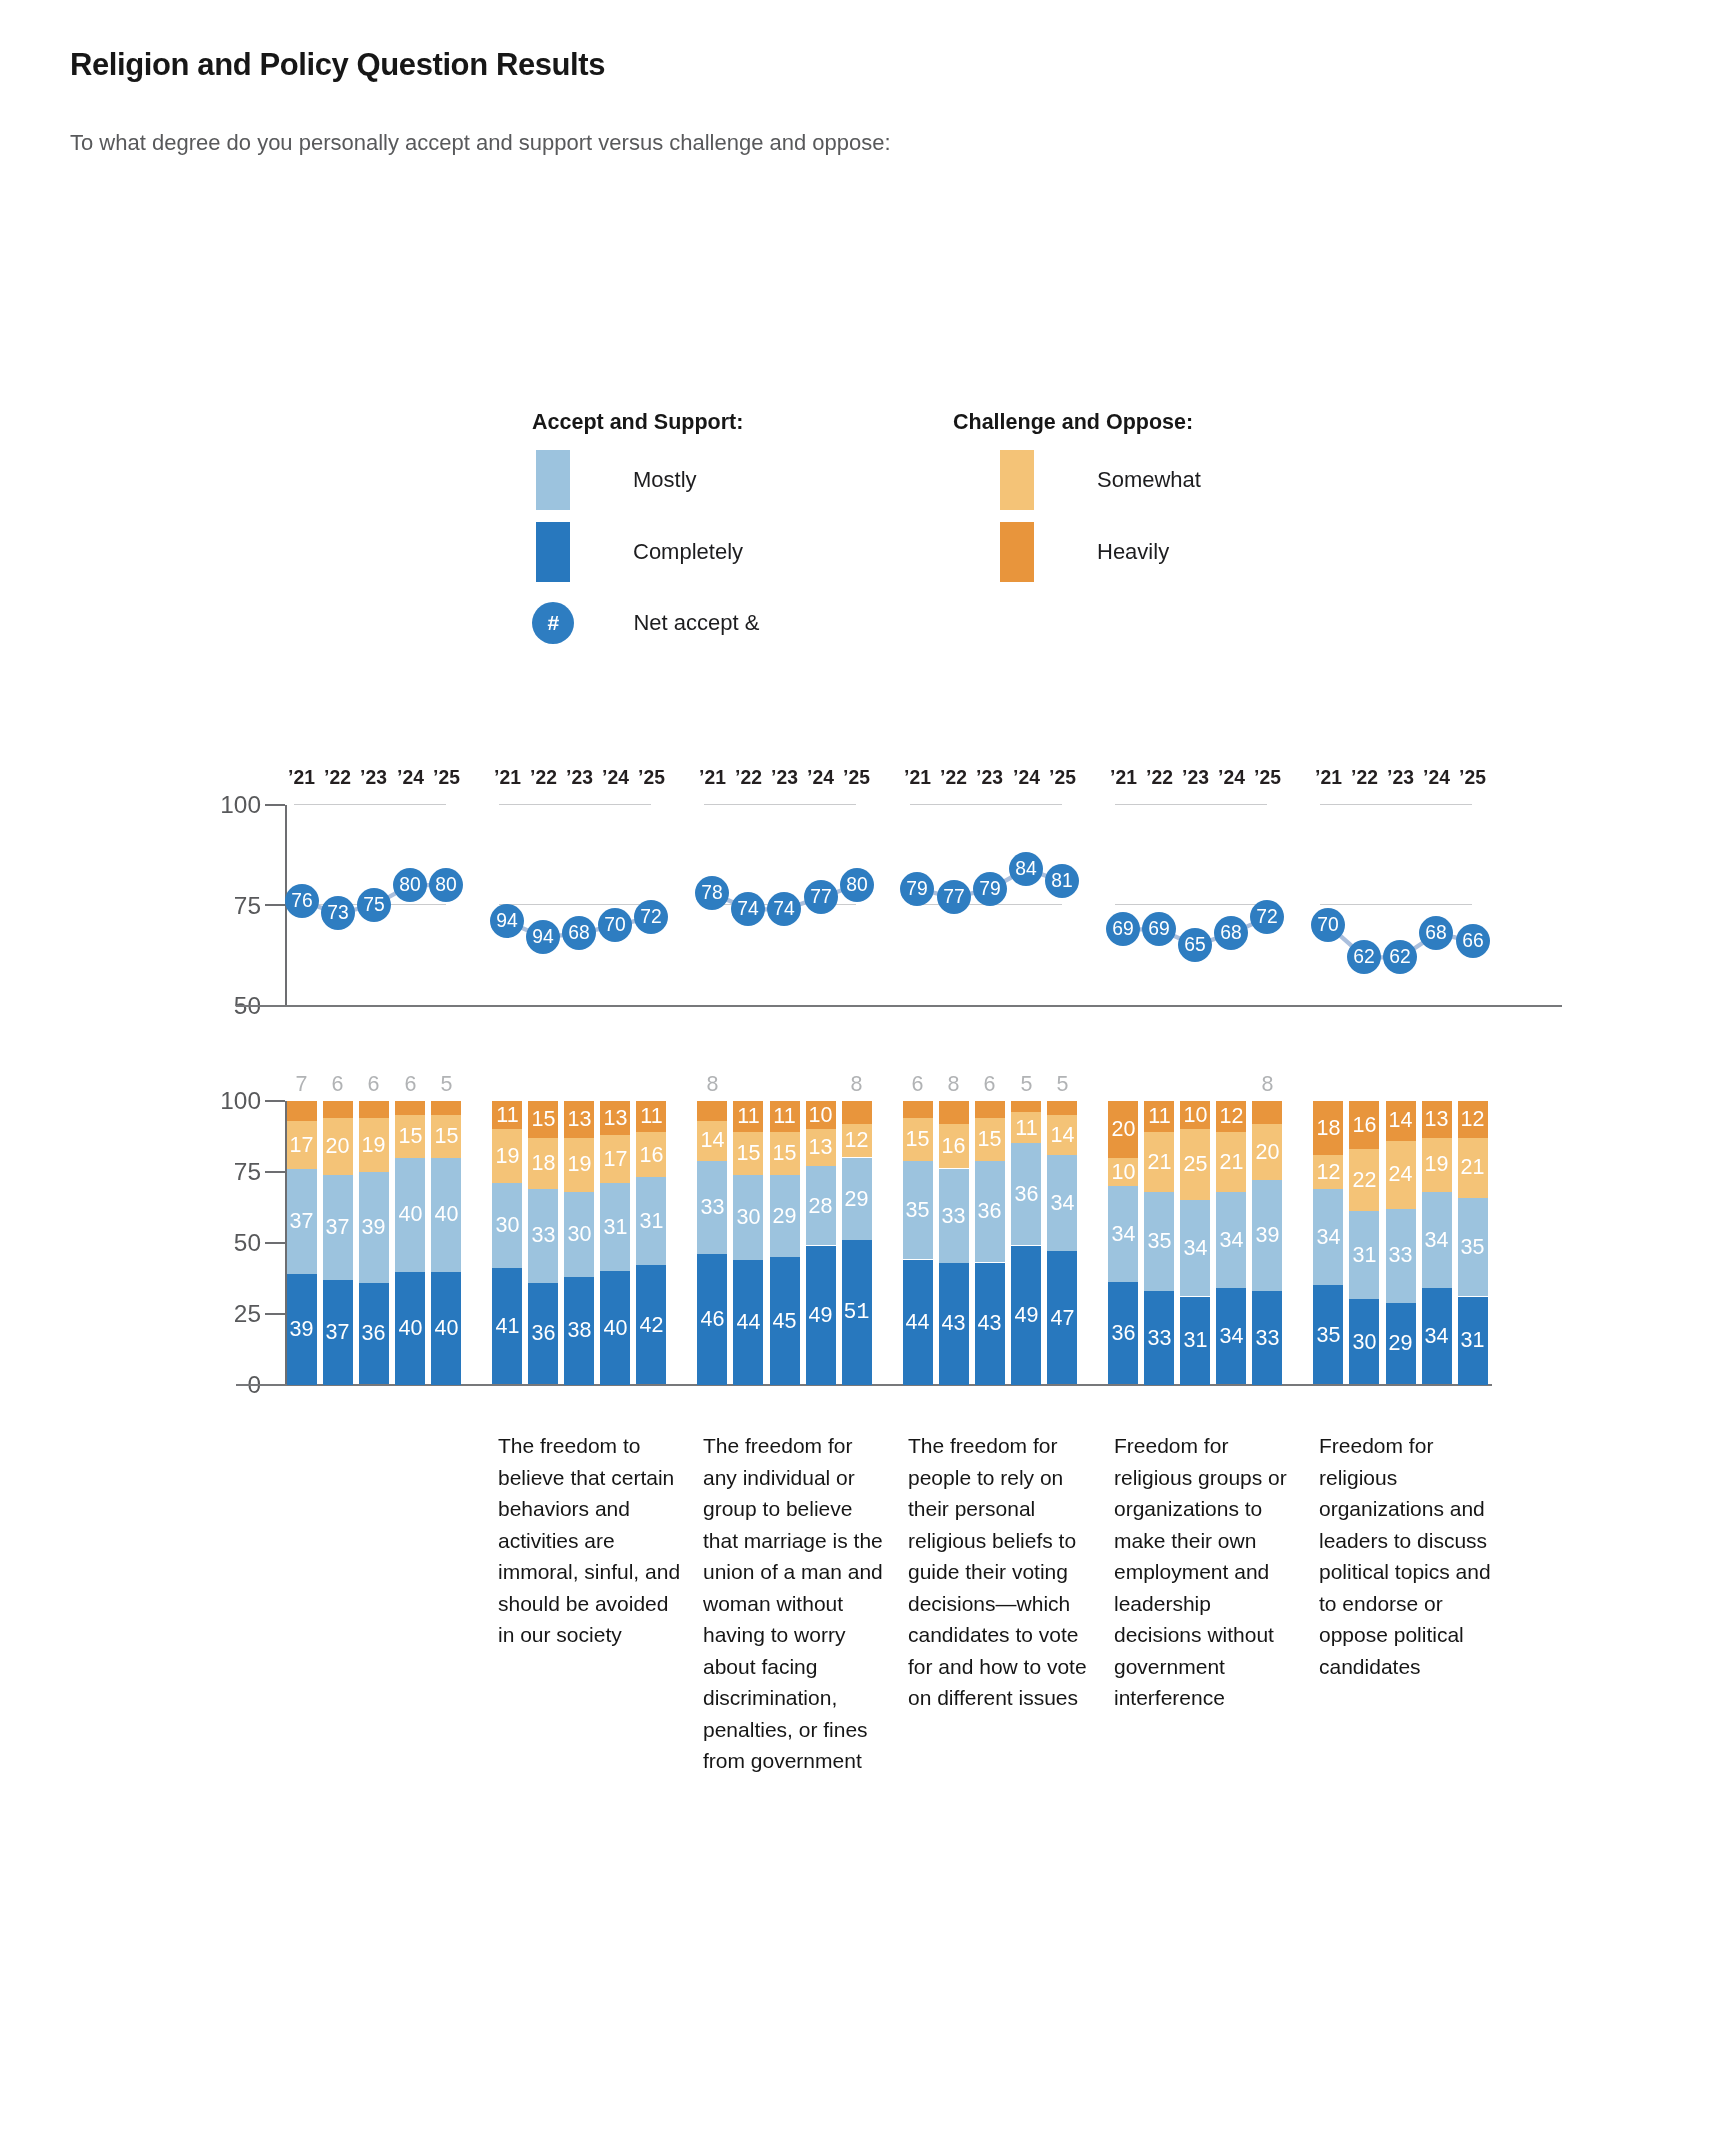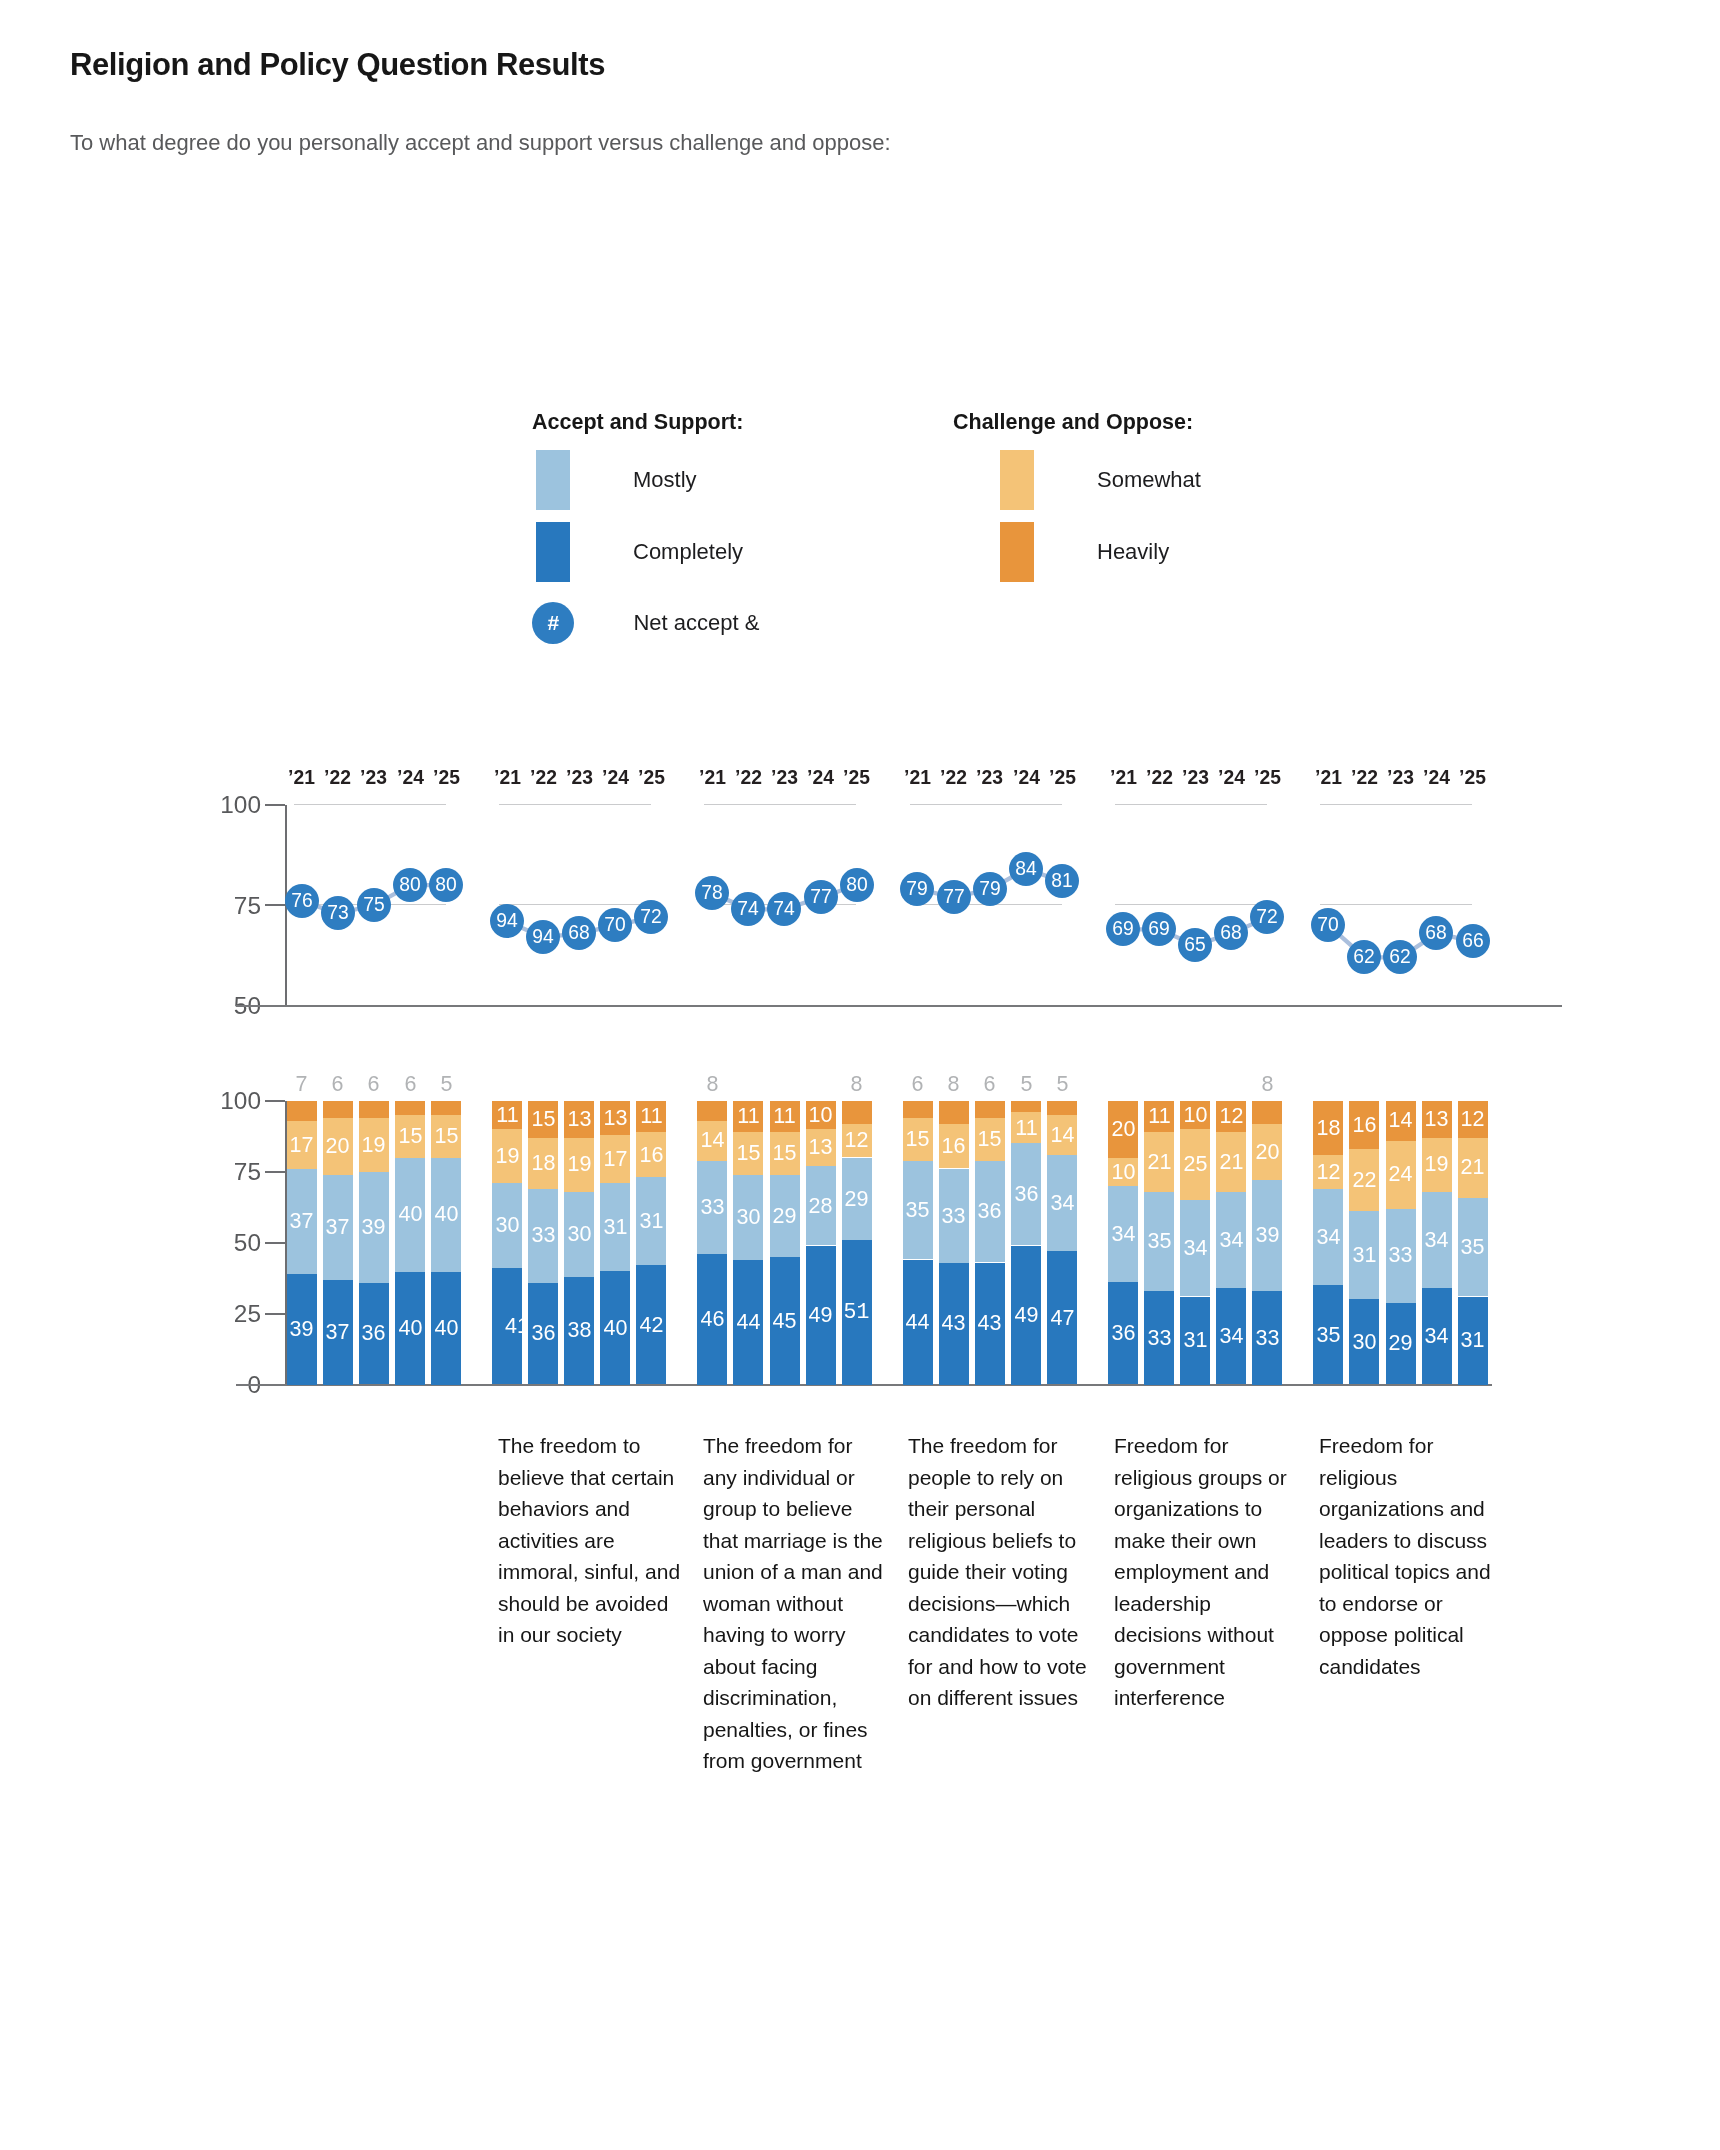--- a/index.html
+++ b/index.html
@@ -207,21 +207,21 @@
       <div class="bar-seg" style="left: 431px; top: 1115px; width: 30px; height: 43px; background: rgb(244, 195, 119);"></div>
       <div class="bar-seg" style="left: 431px; top: 1101px; width: 30px; height: 14px; background: rgb(232, 149, 60);"></div>
       <div class="seg-label" style="left: 425px; top: 1316px;">40</div>
       <div class="seg-label" style="left: 425px; top: 1202px;">40</div>
       <div class="seg-label" style="left: 425px; top: 1124px;">15</div>
       <div class="outside-label" style="left: 425px; top: 1072px; color: rgb(177, 179, 181);">5</div>
       <div class="bar-seg" style="left: 492px; top: 1268px; width: 30px; height: 116px; background: rgb(40, 120, 190);"></div>
       <div class="bar-seg" style="left: 492px; top: 1183px; width: 30px; height: 85px; background: rgb(156, 195, 222);"></div>
       <div class="bar-seg" style="left: 492px; top: 1129px; width: 30px; height: 54px; background: rgb(244, 195, 119);"></div>
       <div class="bar-seg" style="left: 492px; top: 1101px; width: 30px; height: 28px; background: rgb(232, 149, 60);"></div>
-      <div class="seg-label" style="left: 486px; top: 1314px; text-align: right;">41</div>
+      <div class="seg-label" style="left: 486px; top: 1314px;">41</div>
       <div class="seg-label" style="left: 486px; top: 1213px;">30</div>
       <div class="seg-label" style="left: 486px; top: 1144px;">19</div>
       <div class="seg-label" style="left: 486px; top: 1103px;">11</div>
       <div class="bar-seg" style="left: 528px; top: 1282px; width: 30px; height: 102px; background: rgb(40, 120, 190);"></div>
       <div class="bar-seg" style="left: 528px; top: 1189px; width: 30px; height: 94px; background: rgb(156, 195, 222);"></div>
       <div class="bar-seg" style="left: 528px; top: 1138px; width: 30px; height: 51px; background: rgb(244, 195, 119);"></div>
       <div class="bar-seg" style="left: 528px; top: 1101px; width: 30px; height: 37px; background: rgb(232, 149, 60);"></div>
       <div class="seg-label" style="left: 522px; top: 1321px;">36</div>
       <div class="seg-label" style="left: 522px; top: 1223px;">33</div>
       <div class="seg-label" style="left: 522px; top: 1151px;">18</div>

